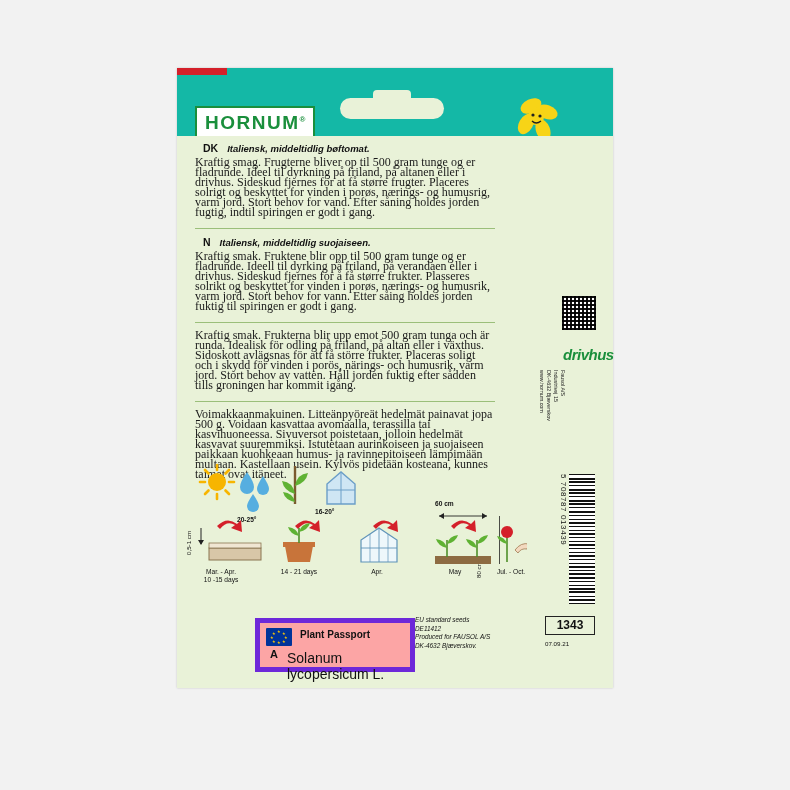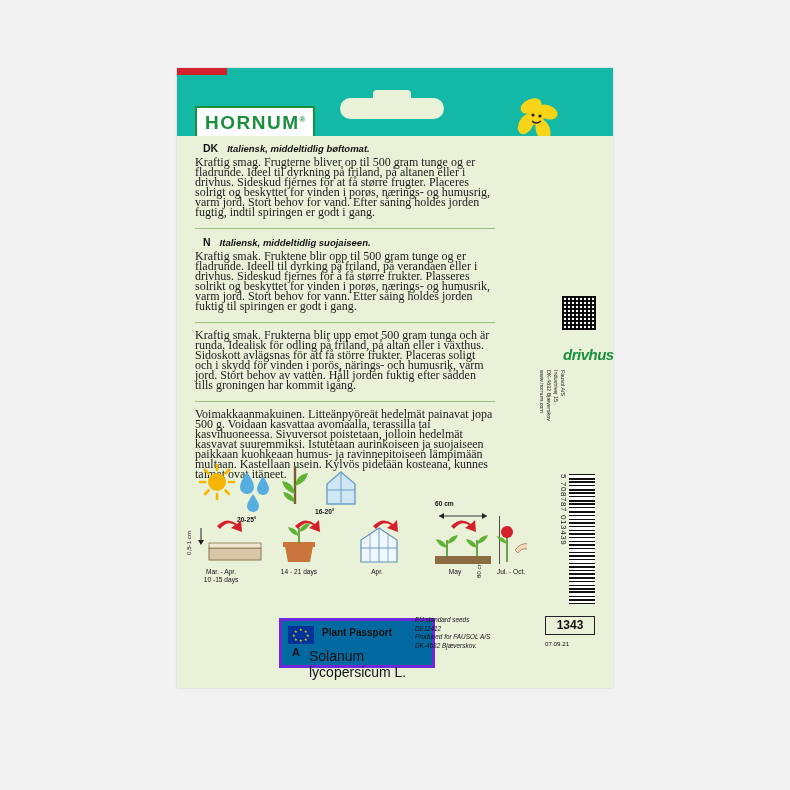--- a/index.html
+++ b/index.html
@@ -248,23 +248,22 @@
     transform-origin: left top;
     white-space: nowrap;
   }
   
   .passport {
     position: absolute;
     left: 78px;
     top: 550px;
     width: 150px;
     height: 44px;
-    border: 3px solid #6d28d9;
-    background: #0369a1;
-    margin-left: 24px;
+    border: 5px solid #6d28d9;
+    background: #fca5a5;
   }
   .eu-flag {
     position: absolute;
     left: 6px;
     top: 5px;
     width: 26px;
     height: 18px;
     background: #003399;
     border-radius: 1px;
   }

